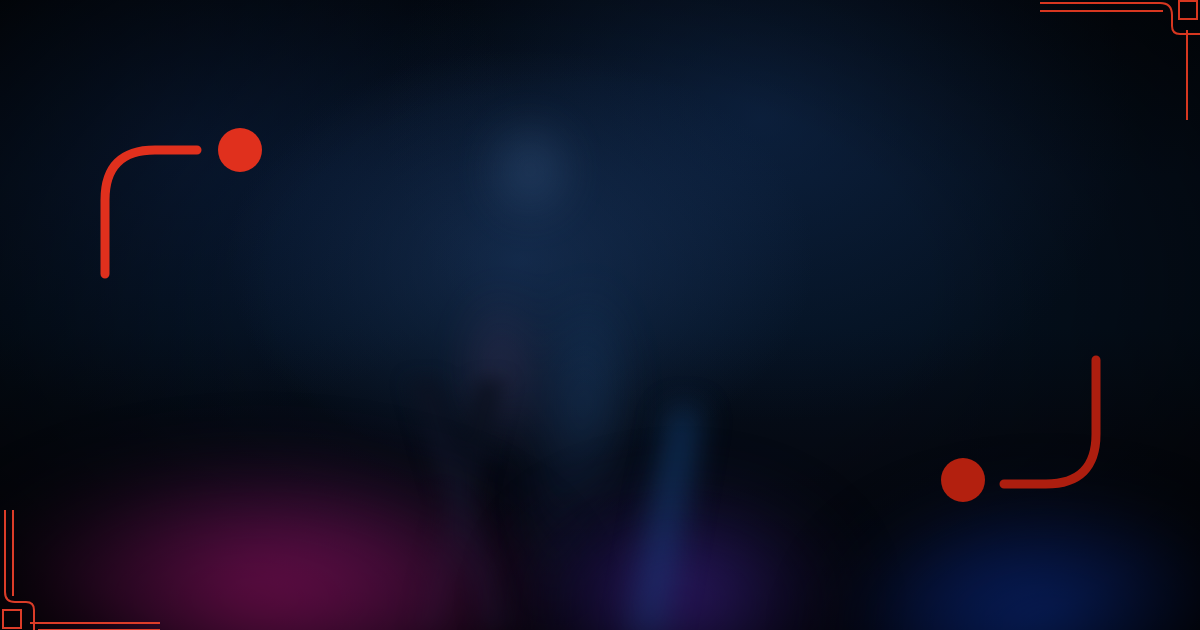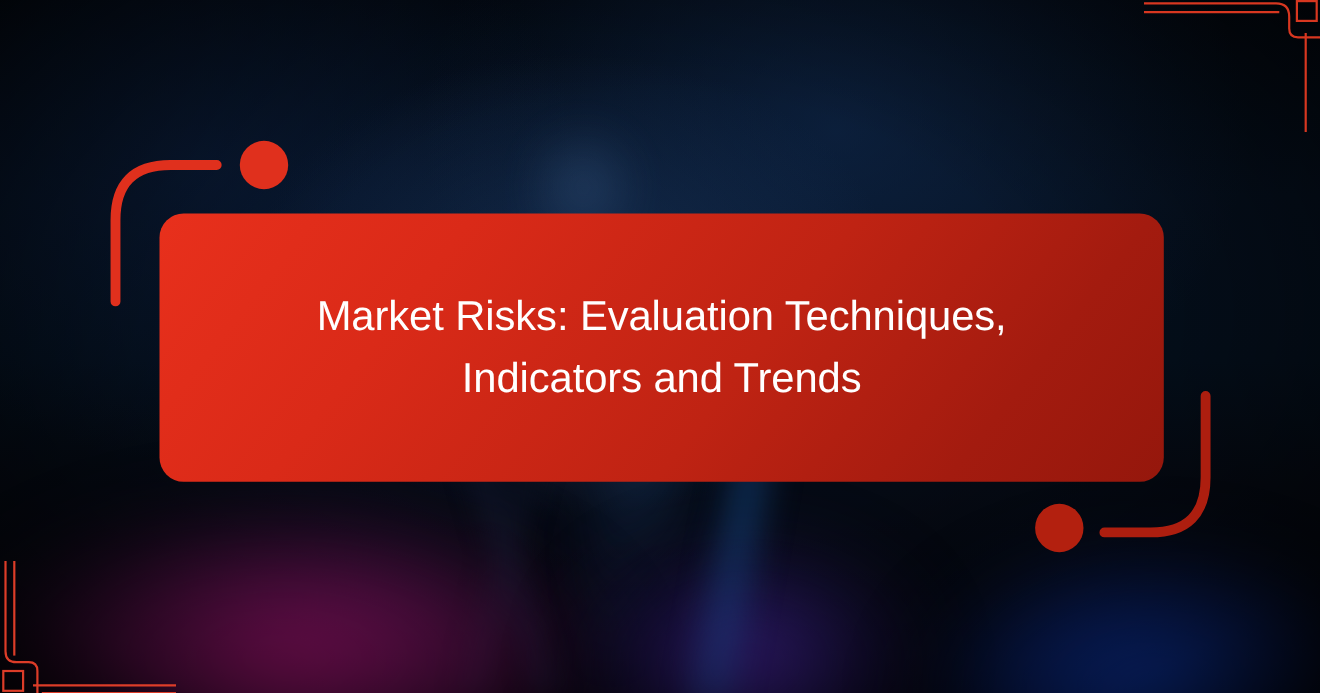--- a/index.html
+++ b/index.html
@@ -154,18 +154,14 @@
     <path d="M 9 140 V 66 Q 9 16 59 16 H 101" fill="none" stroke="#e0301d" stroke-width="9" stroke-linecap="round"></path>
   </svg>
 
   <svg class="bracket br" width="120" height="150" viewBox="0 0 120 150">
     <path d="M 108 8 V 82 Q 108 132 58 132 H 16" fill="none" stroke="#ad1e0f" stroke-width="9" stroke-linecap="round"></path>
   </svg>
 
   <div class="dot tl"></div>
   <div class="dot br"></div>
 
-  <div class="card">
-    <h1 class="card-title">Market Risks: Evaluation Techniques,
-Indicators and Trends</h1>
-  </div>
 
 </div>
 
 </body></html>

